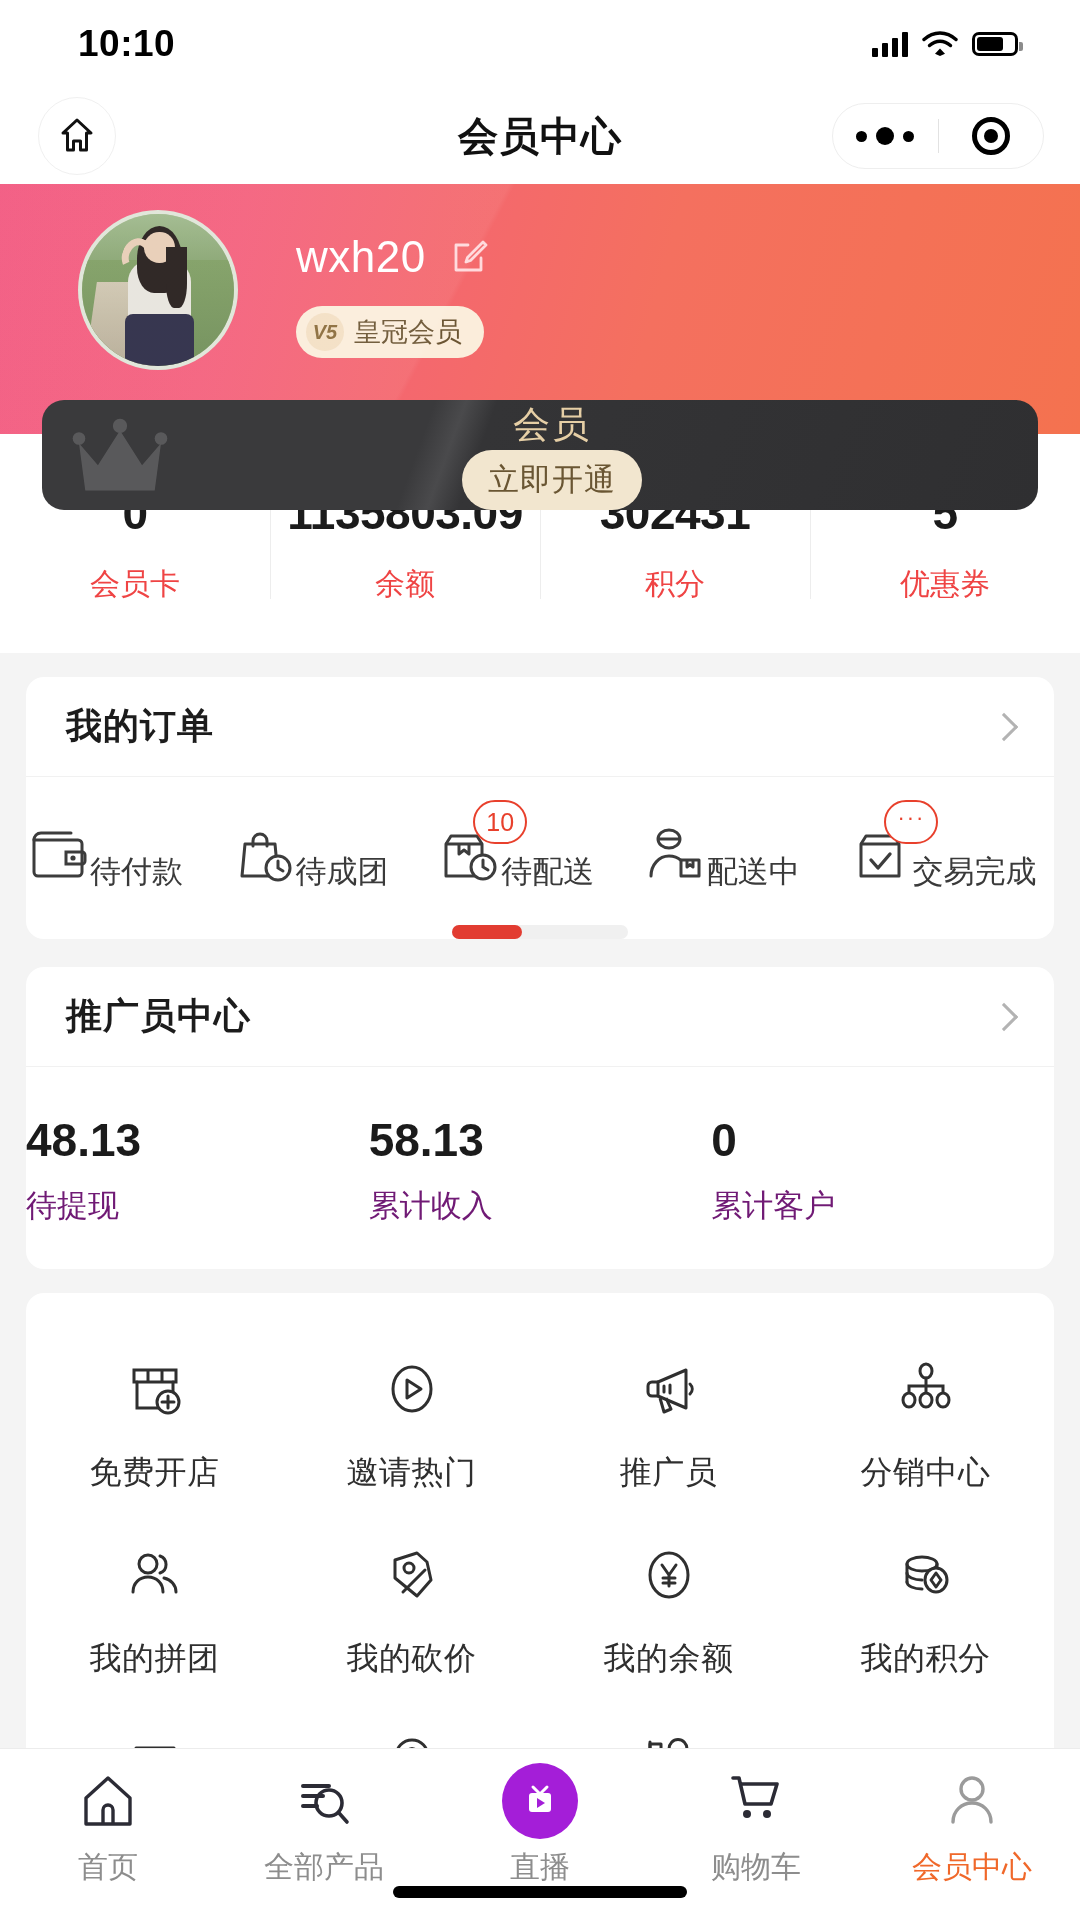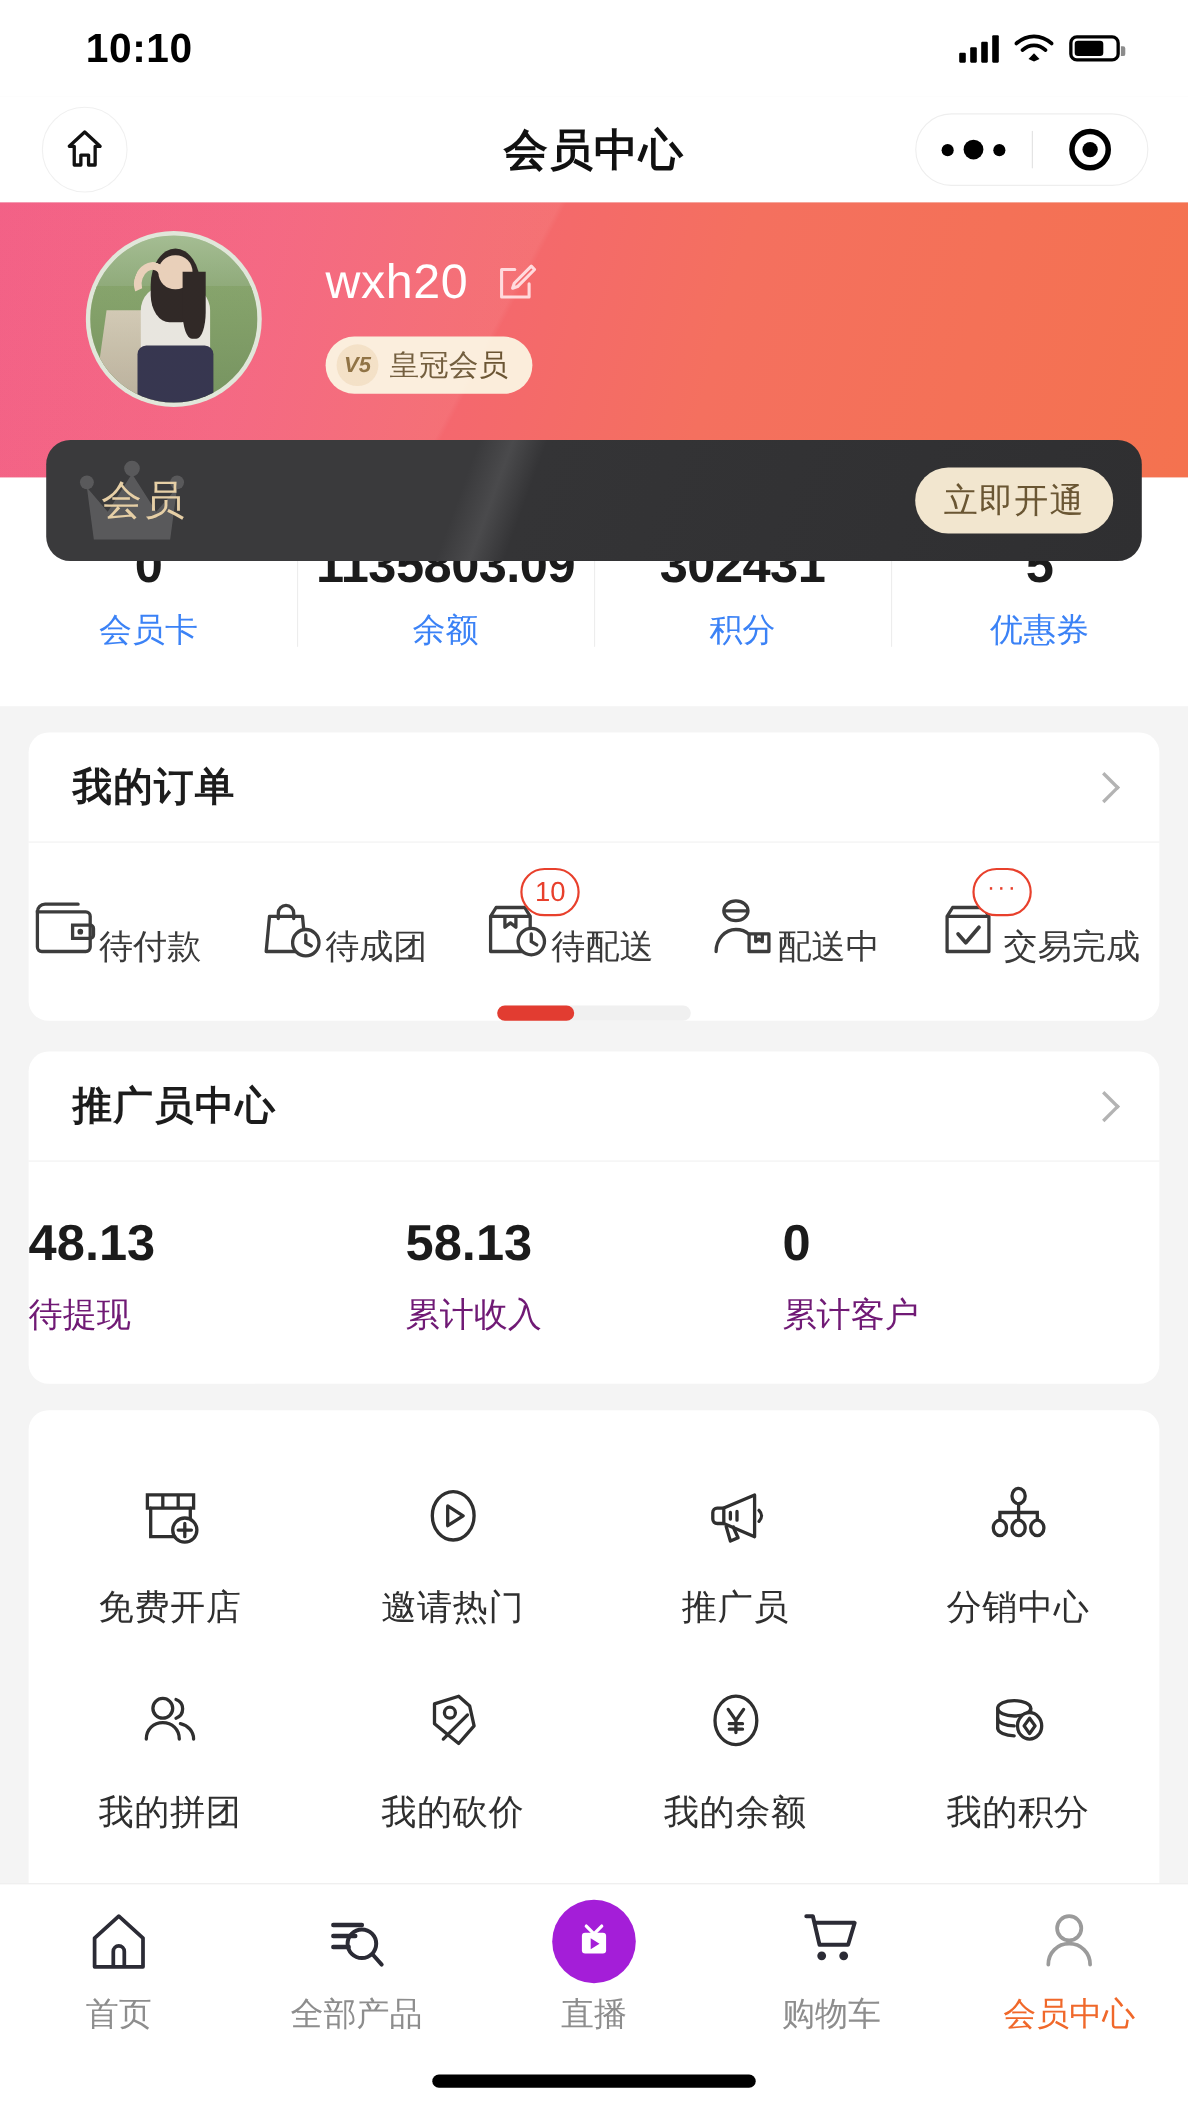--- a/index.html
+++ b/index.html
@@ -112,20 +112,21 @@
   }
   .lvl-text { font-size:27px; color:#6b5533; font-weight:500; }
 
   
   .vipcard {
     position:absolute; left:42px; right:42px; top:400px; height:110px;
     background:linear-gradient(110deg,#3a3a3c 0%,#3a3a3c 38%,#4a4a4c 41%,#343436 44%,#2f2f31 100%);
     border-radius:22px; overflow:hidden; z-index:5;
     display:flex; align-items:center; justify-content:space-between;
     padding:0 26px 0 50px;
+    flex-direction:column;
   }
   .vipcard .crown {
     position:absolute; left:30px; top:18px; width:96px; height:82px;
     opacity:.16;
   }
   .vip-label { font-size:37px; color:#e6cfa6; font-weight:500; letter-spacing:2px; position:relative; }
   .vip-btn {
     background:#f2e6cf; color:#6a5633; font-size:31px; font-weight:500;
     height:60px; padding:0 26px; border-radius:30px; border:none;
     display:flex; align-items:center; letter-spacing:1px;
@@ -133,21 +134,21 @@
 
   
   .stats {
     background:#fff; padding:52px 0 48px; display:flex;
   }
   .stat { flex:1; text-align:center; position:relative; }
   .stat + .stat::before {
     content:""; position:absolute; left:0; top:6px; bottom:6px; width:1px; background:#ededed;
   }
   .stat .v { font-size:46px; font-weight:700; color:#1b1b1b; letter-spacing:-.5px; }
-  .stat .l { font-size:30px; color:#3b82f6; margin-top:13px; }
+  .stat .l { font-size:30px; color:#ef4444; margin-top:24px; }
 
   
   .card { background:#fff; border-radius:18px; margin:24px 26px 0; }
   .card-head {
     height:100px; display:flex; align-items:center; justify-content:space-between;
     padding:0 40px; border-bottom:1px solid #f1f1f1;
   }
   .card-title { font-size:36px; font-weight:600; color:#1c1c1c; letter-spacing:1px; }
   .chev { width:20px; height:20px; border-top:3px solid #b3b3b3; border-right:3px solid #b3b3b3;
           transform:rotate(45deg); }
@@ -176,21 +177,21 @@
   .pstat .l { font-size:31px; color:#701a75; margin-top:18px; }
 
   
   .grid { display:grid; grid-template-columns:repeat(4,1fr); padding:42px 0 30px; }
   .gitem { display:flex; flex-direction:column; align-items:center; padding:18px 0 26px; }
   .gitem .ic { height:72px; display:flex; align-items:center; justify-content:center; }
   .gitem .lb { font-size:32px; color:#2f2f2f; margin-top:26px; letter-spacing:.5px; }
 
   
   .tabbar {
-    position:absolute; left:0; right:0; bottom:0; height:208px; background:#fff;
+    position:absolute; left:0; right:0; bottom:0; height:172px; background:#fff;
     border-top:1px solid #ececec; display:flex; padding-top:16px;
   }
   .tab { flex:1; display:flex; flex-direction:column; align-items:center; }
   .tab .ic { height:72px; display:flex; align-items:center; justify-content:center; }
   .tab .lb { font-size:30px; color:#8d8d8d; margin-top:10px; }
   .tab.active .lb { color:#f0682a; }
   .livebubble { width:76px; height:76px; border-radius:50%; background:#a41ed8;
                 display:flex; align-items:center; justify-content:center; }
   .homebar { position:absolute; left:50%; transform:translateX(-50%); bottom:22px;
              width:294px; height:12px; background:#000; border-radius:6px; }

